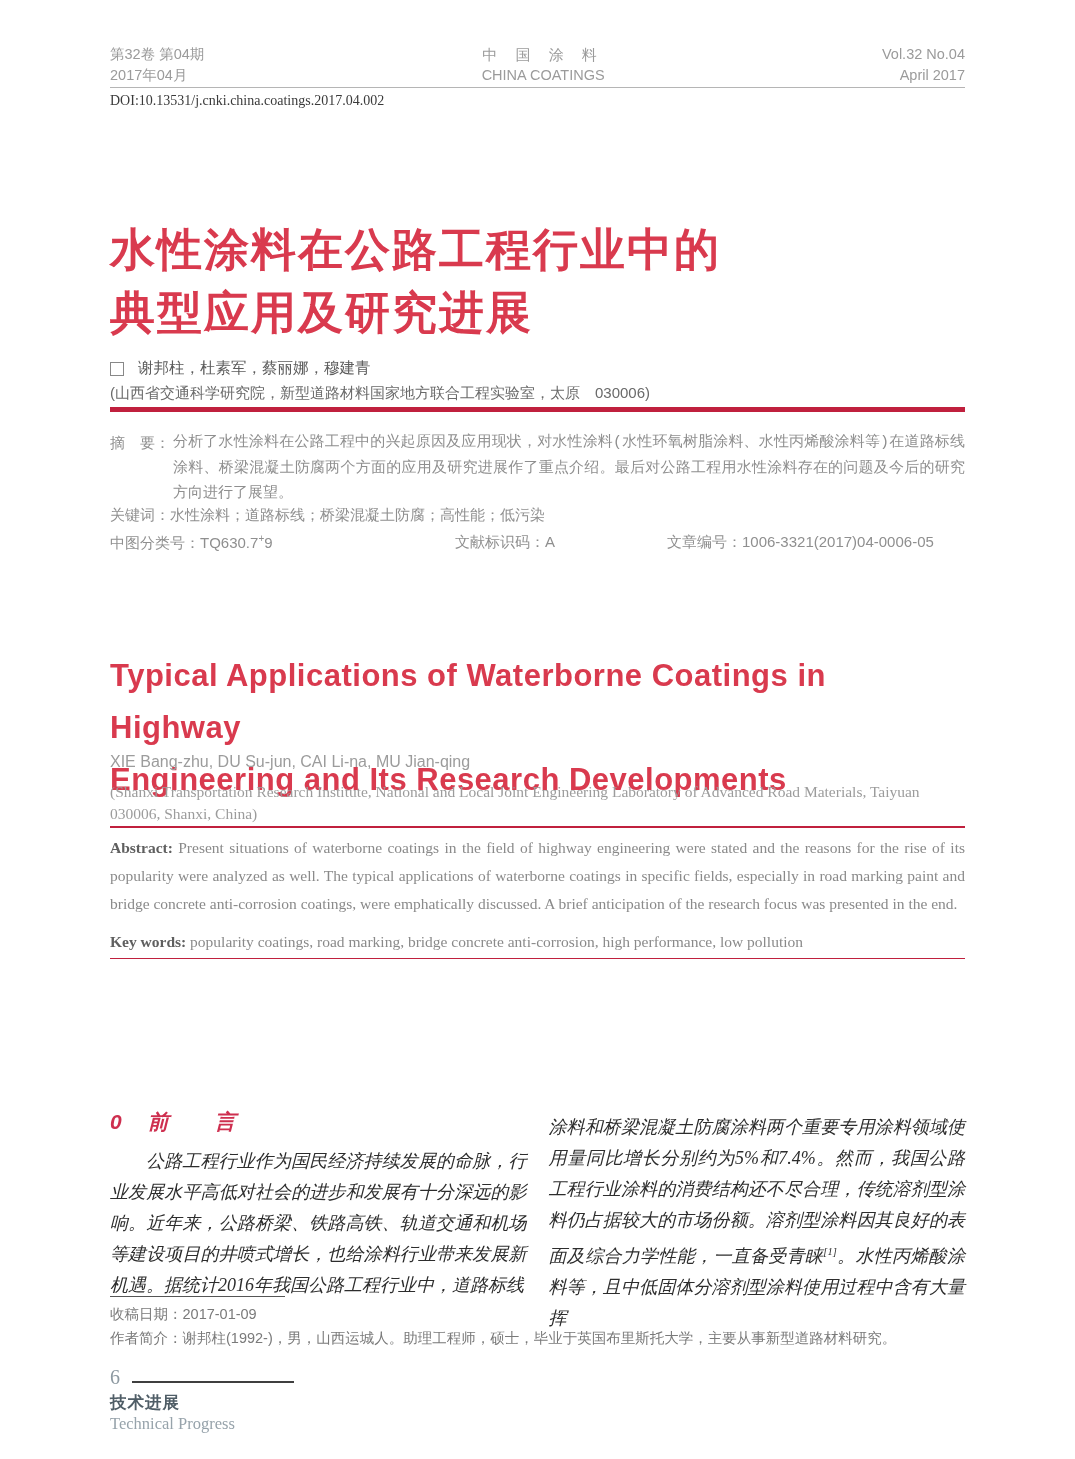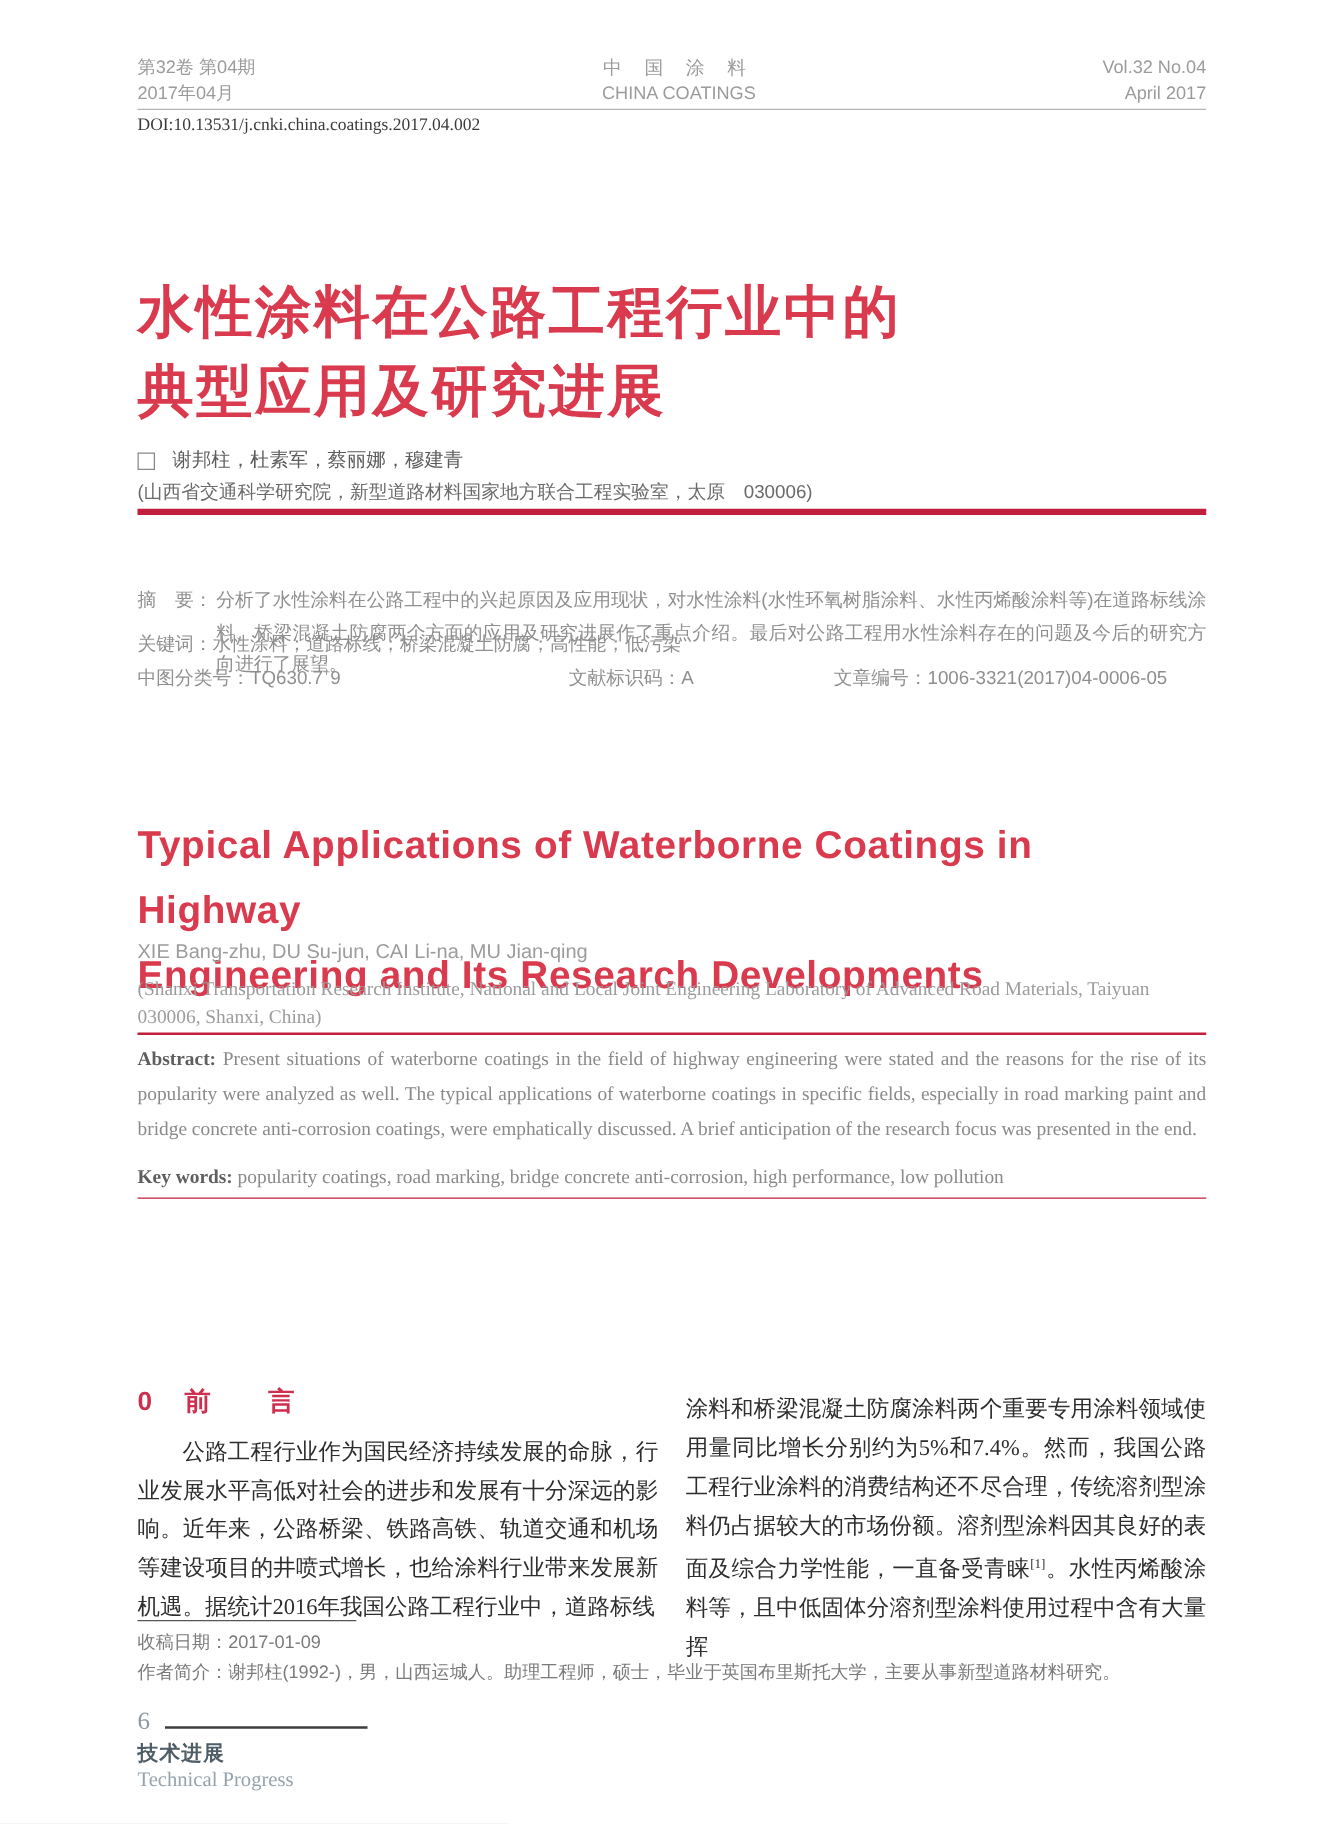--- a/index.html
+++ b/index.html
@@ -23,23 +23,23 @@
   
   .cn-title { top:218px; margin:0; color:#d93a4e; font-size:45px; font-weight:bold;
     line-height:63px; letter-spacing:2px; }
   .authors-cn { top:358px; font-size:15.5px; color:#5c5c5c; }
   .checkbox-icon { display:inline-block; width:12px; height:12px;
     border:1.5px solid #888; margin-right:14px; vertical-align:middle; }
   .affil-cn { top:384px; font-size:15px; color:#6a6a6a; }
   .rule-thick { top:407px; height:5px; background:#c0203e; }
 
   
-  .abstract-cn { top:430px; display:flex; color:#8f8f8f; font-size:15px; line-height:25.5px; text-align:justify;margin-top:38px; }
+  .abstract-cn { top:430px; display:flex; color:#8f8f8f; font-size:15px; line-height:25.5px; text-align:justify; }
   .abstract-cn .label { flex:none; width:63px; }
-  .abstract-cn .text { flex:1; }
+  .abstract-cn .text { flex:1;font-family:Liberation Mono, monospace; }
   .keywords-cn { top:506px; font-size:15px; color:#8f8f8f; }
   .meta-row { top:533px; font-size:15px; color:#8f8f8f; display:flex; }
   .meta-item-1 { width:345px; }
   .meta-item-2 { width:212px; }
   sup.clc-sup { font-size:10px; }
 
   
   .en-title { top:650px; margin:0; color:#d93a4e; font-size:31px; font-weight:bold;
     line-height:52px; letter-spacing:0.5px; }
   .authors-en { top:753px; font-size:16px; color:#9c9c9c; }
@@ -50,21 +50,21 @@
     text-align:justify; font-family:"Liberation Serif","DejaVu Serif",serif; }
   .abstract-en b, .keywords-en b { color:#5f5f5f; }
   .keywords-en { top:933px; margin:0; font-size:15.5px; color:#8a8a8a;
     font-family:"Liberation Serif","DejaVu Serif",serif; }
   .rule-red-3 { top:958px; border-top:1.5px solid #c0203e; }
 
   
   .body-cols { top:1106px; display:flex; gap:22px; font-size:18px; line-height:31px;
     color:#2d2d2d; text-align:justify;
     font-family:"Liberation Serif","DejaVu Serif",serif; }
-  .col { flex:1; min-width:0; }
+  .col { flex:1; min-width:0;font-style:italic; }
   .sec-head { margin:0 0 9px 0; color:#ce2f4f; font-size:21px; font-weight:bold;
     font-family:"Liberation Sans","DejaVu Sans",sans-serif; }
   .sec-head .sec-title { margin-left:26px; letter-spacing:20px; }
   .col p { margin:0; }
   .indent { text-indent:2em; }
   .col-right p { margin-top:6px; }
   sup.ref { font-size:10.5px; }
 
   
   .footnote { top:1296px; font-size:14.5px; color:#7a7a7a; line-height:24px; }

